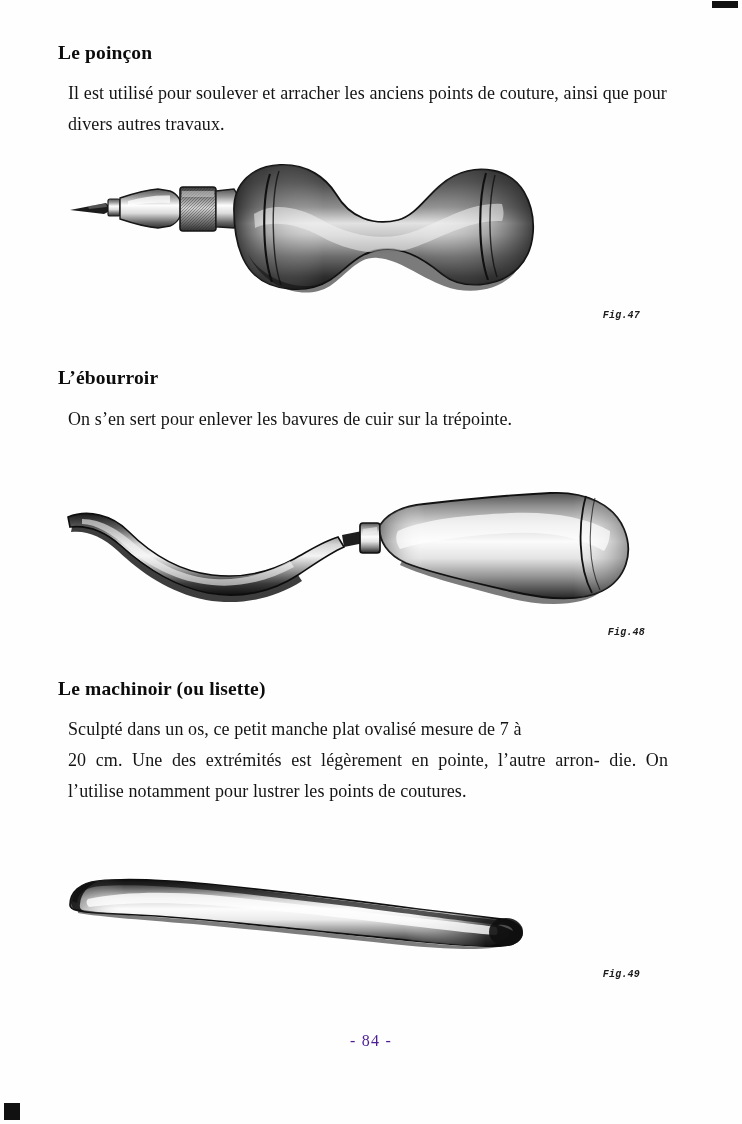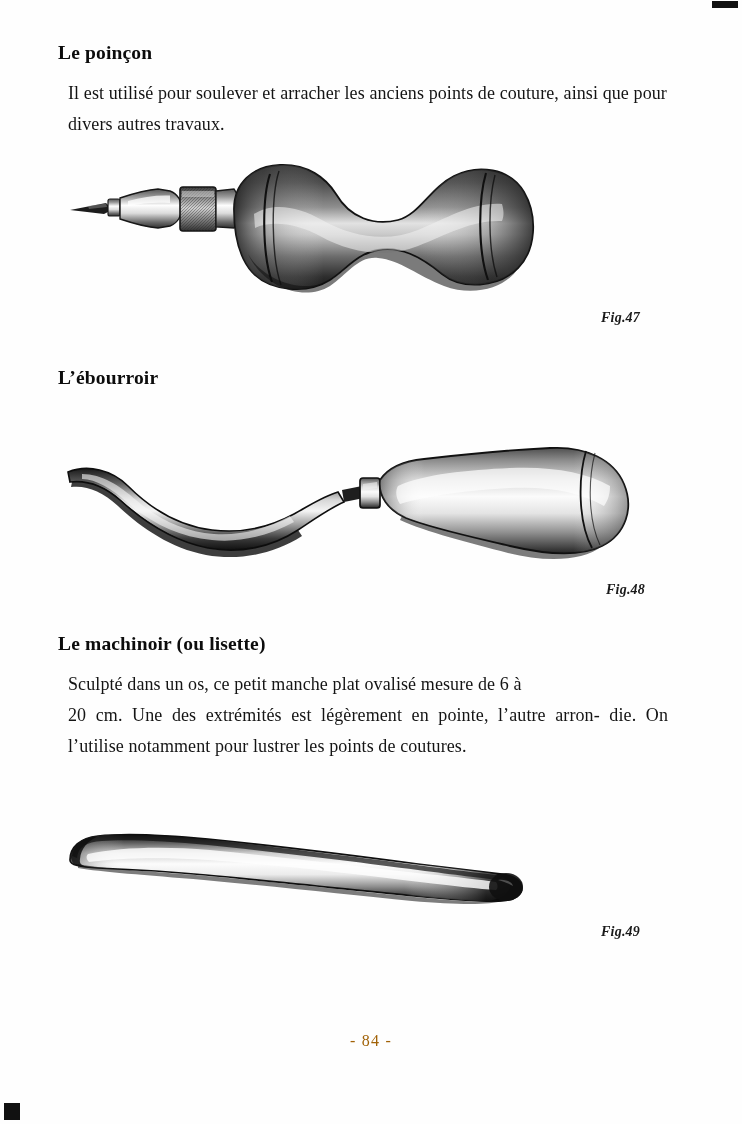--- a/index.html
+++ b/index.html
@@ -63,35 +63,35 @@
   p.body.justify { text-align: justify; }
   p.body.justify .l1 { display: block; }
 
   .figwrap {
     position: relative;
     width: 620px;
   }
   .figcaption {
     position: absolute;
     right: 0;
-    font-family: Liberation Serif, serif;
+    font-family: Liberation Mono, monospace;
     font-style: italic;
     font-weight: bold;
-    font-size: 14px;
+    font-size: 10px;
     color: #1a1a1a;
     letter-spacing: 0.2px;
   }
 
   .pagenum {
     position: absolute;
     left: 0;
     right: 0;
     text-align: center;
     font-size: 16px;
-    color: #a16207;
+    color: #4c1d95;
     letter-spacing: 1.2px;
   }
 
   svg { display: block; }
 </style>
 </head>
 <body>
 
 <div class="page">
 
@@ -202,20 +202,21 @@
                    C342,88 362,98 384,116 C404,132 440,130 460,110
                    C450,128 418,140 386,128 C360,118 342,102 320,100
                    C300,98 290,116 272,128 C246,144 206,130 190,96 Z" fill="#0f0f0f" opacity="0.55"></path>
         </svg>
         <div class="figcaption" style="top:152px; right:38px;">Fig.47</div>
       </div>
     </div>
 
     <div class="section" style="padding-top:8px;">
       <h2 class="heading">L’ébourroir</h2>
+      <p class="body">On s’en sert pour enlever les bavures de cuir sur la trépointe.</p>
 
       <div class="figwrap" style="height:200px;">
         <svg width="620" height="160" viewBox="0 0 620 160" style="margin-top:40px;">
           <defs>
             <linearGradient id="bladeG" x1="0" y1="0" x2="0" y2="1">
               <stop offset="0%" stop-color="#1a1a1a"></stop>
               <stop offset="18%" stop-color="#5e5e5e"></stop>
               <stop offset="38%" stop-color="#d5d5d5"></stop>
               <stop offset="52%" stop-color="#f4f4f4"></stop>
               <stop offset="68%" stop-color="#a3a3a3"></stop>
@@ -293,21 +294,21 @@
           <path d="M344,86 C372,98 414,107 452,116 C486,124 520,128 544,116
                    C524,132 486,132 450,123 C412,113 368,102 342,90 Z" fill="#101010" opacity="0.55"></path>
         </svg>
         <div class="figcaption" style="top:152px; right:33px;">Fig.48</div>
       </div>
     </div>
 
     <div class="section" style="padding-top:2px;">
       <h2 class="heading">Le machinoir (ou lisette)</h2>
       <p class="body justify">
-        <span class="l1">Sculpté dans un os, ce petit manche plat ovalisé mesure de 6 à</span>
+        <span class="l1">Sculpté dans un os, ce petit manche plat ovalisé mesure de 7 à</span>
         <span>20 cm. Une des extrémités est légèrement en pointe, l’autre arron-</span>
         <span>die. On l’utilise notamment pour lustrer les points de coutures.</span>
       </p>
 
       <div class="figwrap" style="height:160px;">
         <svg width="620" height="120" viewBox="0 0 620 120" style="margin-top:52px;">
           <defs>
             <linearGradient id="boneV" x1="0" y1="0" x2="0" y2="1">
               <stop offset="0%" stop-color="#151515"></stop>
               <stop offset="12%" stop-color="#5c5c5c"></stop>

